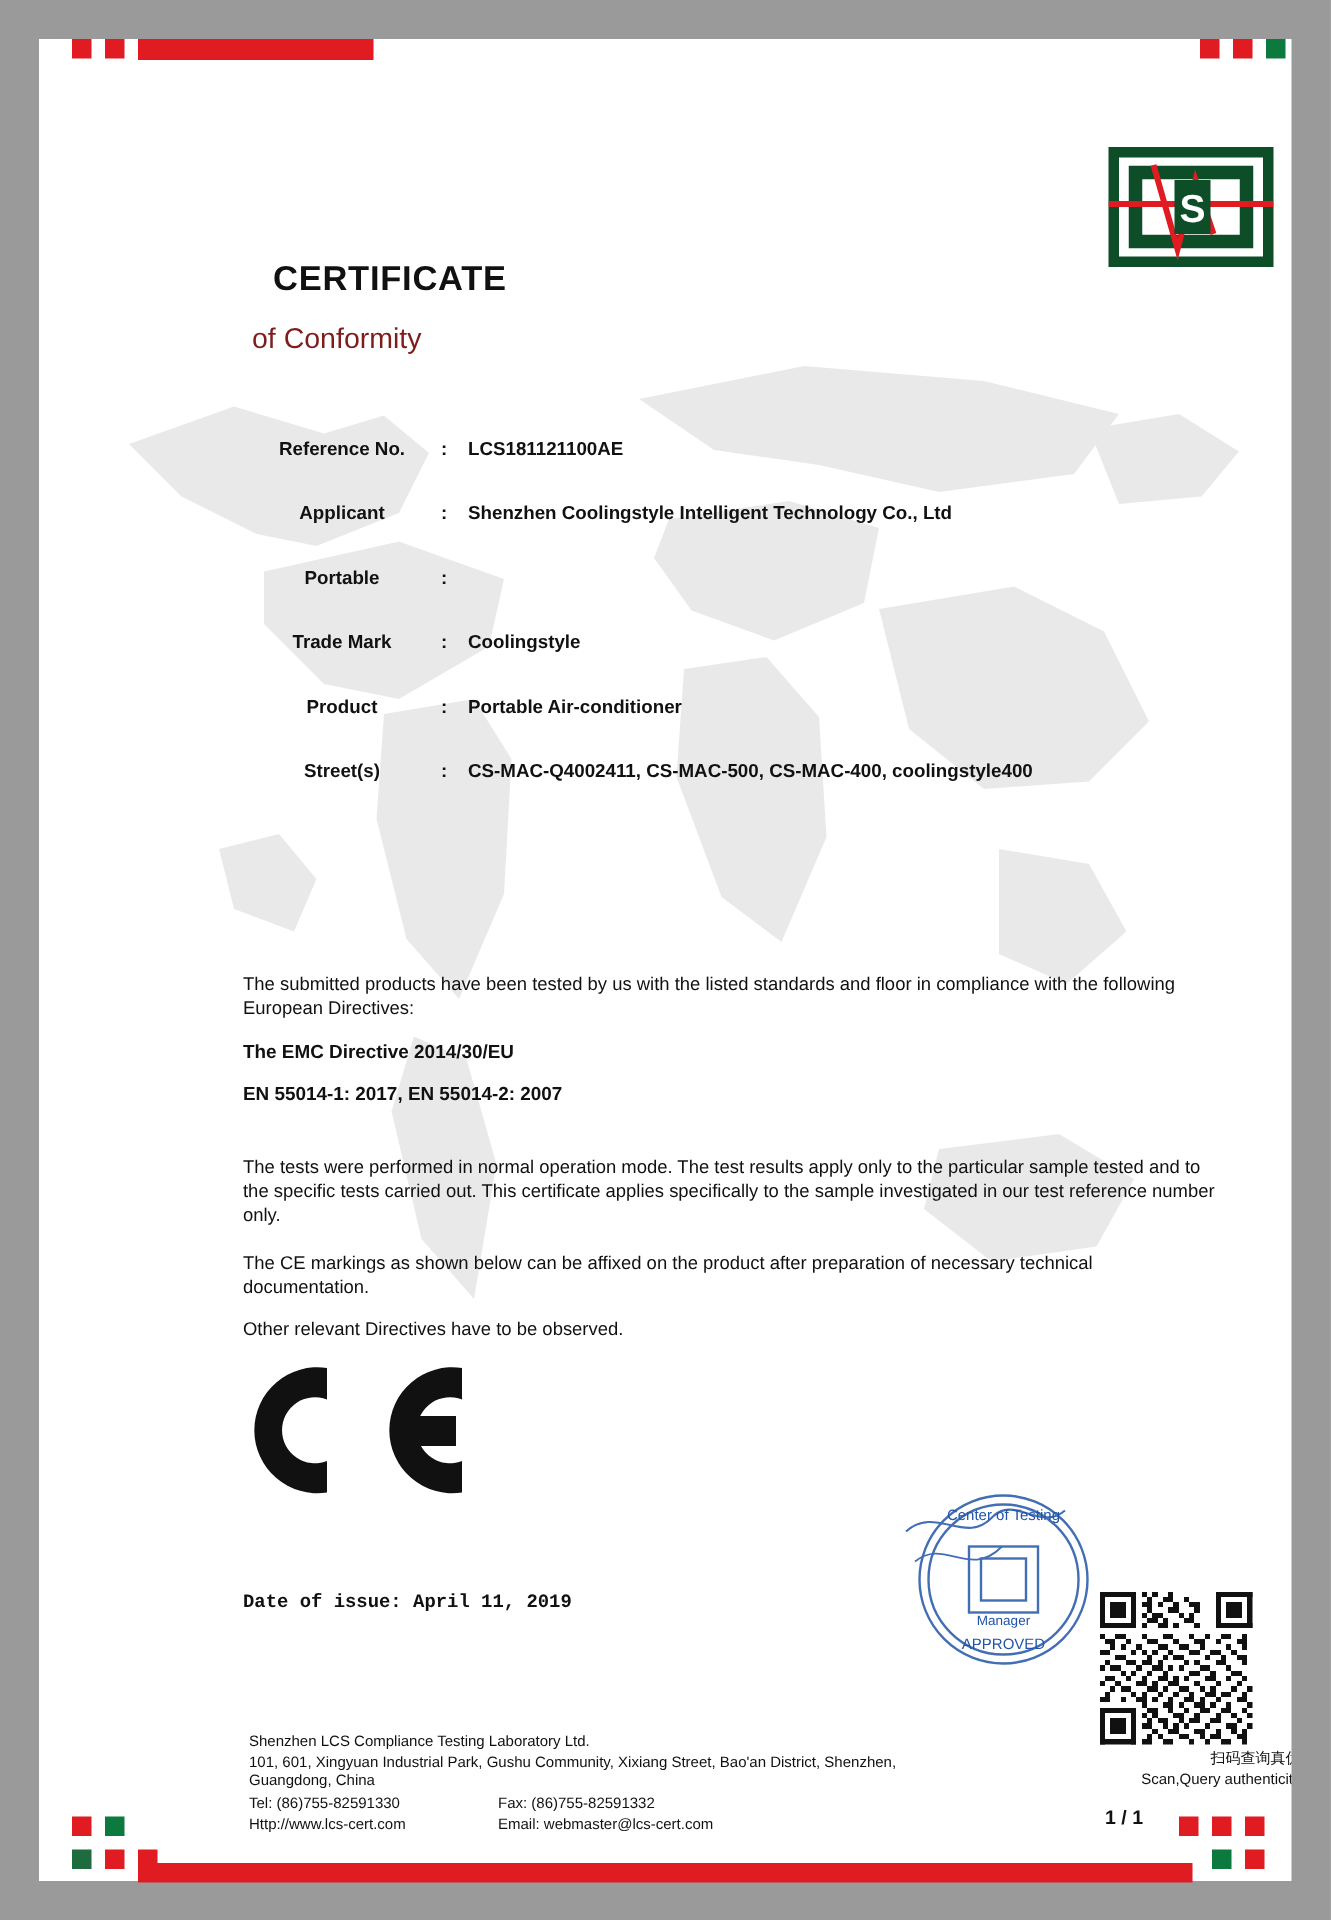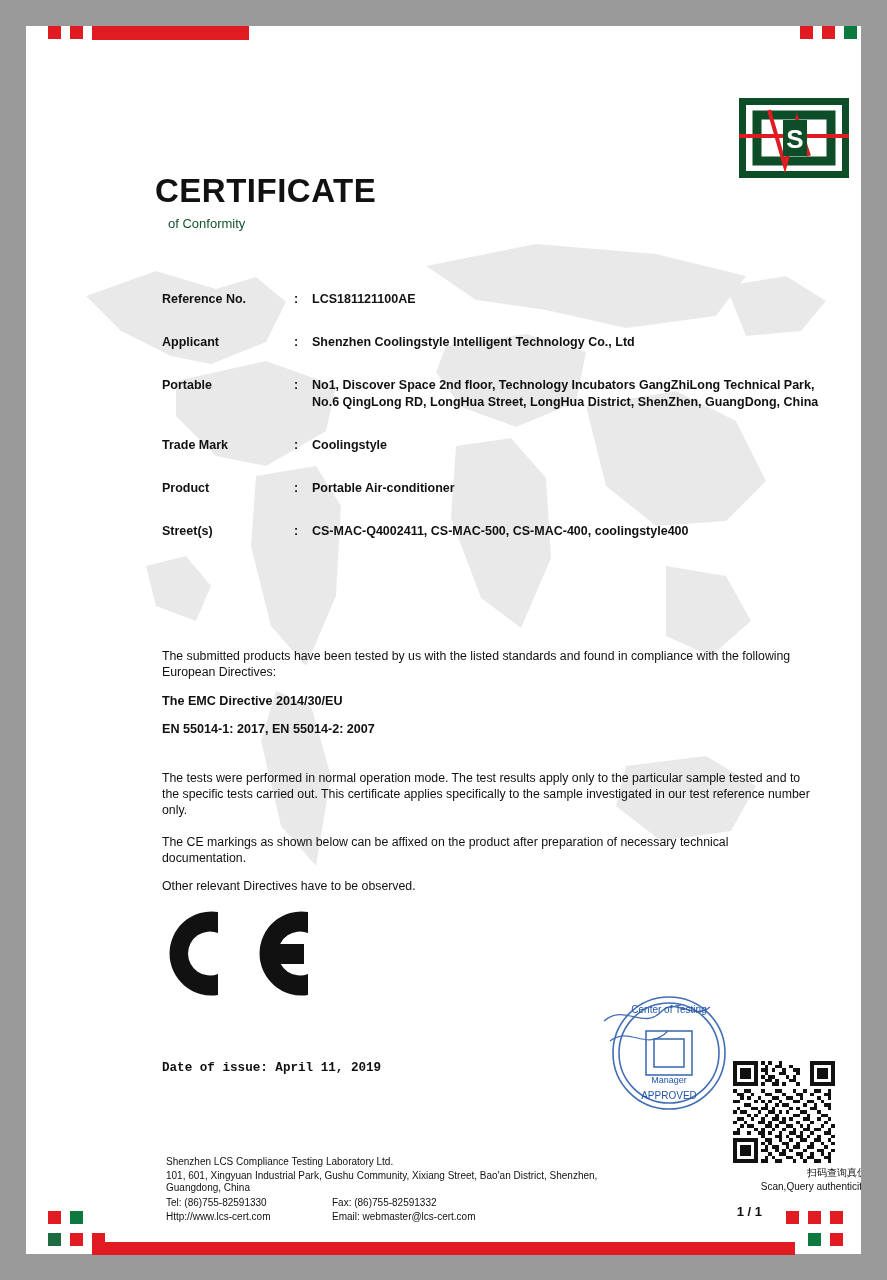--- a/index.html
+++ b/index.html
@@ -69,51 +69,51 @@
     position: absolute;
     left: 713px;
     top: 72px;
     width: 110px;
     height: 80px;
   }
 
   
   .title {
     position: absolute;
-    left: 129px;
+    left: 156px;
     top: 146px;
-    font-size: 33px;
+    font-size: 23px;
     font-weight: bold;
     letter-spacing: 0.5px;
     color: #111;
   }
   .subtitle {
     position: absolute;
     left: 142px;
     top: 190px;
-    font-size: 13px;
-    color: #14532d;
+    font-size: 19px;
+    color: #7f1d1d;
   }
 
   
   .fields {
     position: absolute;
     left: 136px;
     top: 265px;
     width: 660px;
   }
   .row {
     display: flex;
     margin-bottom: 26px;
     font-size: 12.5px;
     font-weight: bold;
     color: #111;
     line-height: 17px;
   }
-  .row .lbl { width: 132px; flex: 0 0 132px; }
+  .row .lbl { width: 132px; flex: 0 0 132px; text-align: center; }
   .row .colon { width: 18px; flex: 0 0 18px; }
   .row .val { flex: 1 1 auto; }
 
   
   .body-text {
     position: absolute;
     left: 136px;
     width: 650px;
     font-size: 12.3px;
     color: #111;
@@ -240,40 +240,39 @@
         <div class="val">LCS181121100AE</div>
       </div>
       <div class="row">
         <div class="lbl">Applicant</div>
         <div class="colon">:</div>
         <div class="val">Shenzhen Coolingstyle Intelligent Technology Co., Ltd</div>
       </div>
       <div class="row">
         <div class="lbl">Portable</div>
         <div class="colon">:</div>
-        <div class="val">No1, Discover Space 2nd floor, Technology Incubators GangZhiLong Technical Park, No.6 QingLong RD, LongHua Street, LongHua District, ShenZhen, GuangDong, China</div>
       </div>
       <div class="row">
         <div class="lbl">Trade Mark</div>
         <div class="colon">:</div>
         <div class="val">Coolingstyle</div>
       </div>
       <div class="row">
         <div class="lbl">Product</div>
         <div class="colon">:</div>
         <div class="val">Portable Air-conditioner</div>
       </div>
       <div class="row">
         <div class="lbl">Street(s)</div>
         <div class="colon">:</div>
         <div class="val">CS-MAC-Q4002411, CS-MAC-500, CS-MAC-400, coolingstyle400</div>
       </div>
     </div>
 
-    <div class="body-text p1">The submitted products have been tested by us with the listed standards and found in compliance with the following European Directives:</div>
+    <div class="body-text p1">The submitted products have been tested by us with the listed standards and floor in compliance with the following European Directives:</div>
     <div class="body-text p-emc">The EMC Directive 2014/30/EU</div>
     <div class="body-text p-en">EN 55014-1: 2017, EN 55014-2: 2007</div>
     <div class="body-text p3">The CE markings as shown below can be affixed on the product after preparation of necessary technical documentation.</div>
     <div class="body-text p2">The tests were performed in normal operation mode. The test results apply only to the particular sample tested and to the specific tests carried out. This certificate applies specifically to the sample investigated in our test reference number only.</div>
     <div class="body-text p4">Other relevant Directives have to be observed.</div>
 
     <svg class="ce" viewBox="0 0 160 95">
       <path d="M62,6 A42,42 0 1,0 62,89 L62,68 A22,22 0 1,1 62,27 Z" fill="#111"></path>
       <path d="M152,6 A42,42 0 1,0 152,89 L152,68 A22,22 0 1,1 152,27 Z" fill="#111"></path>
       <rect x="108" y="38" width="40" height="20" fill="#111"></rect>

